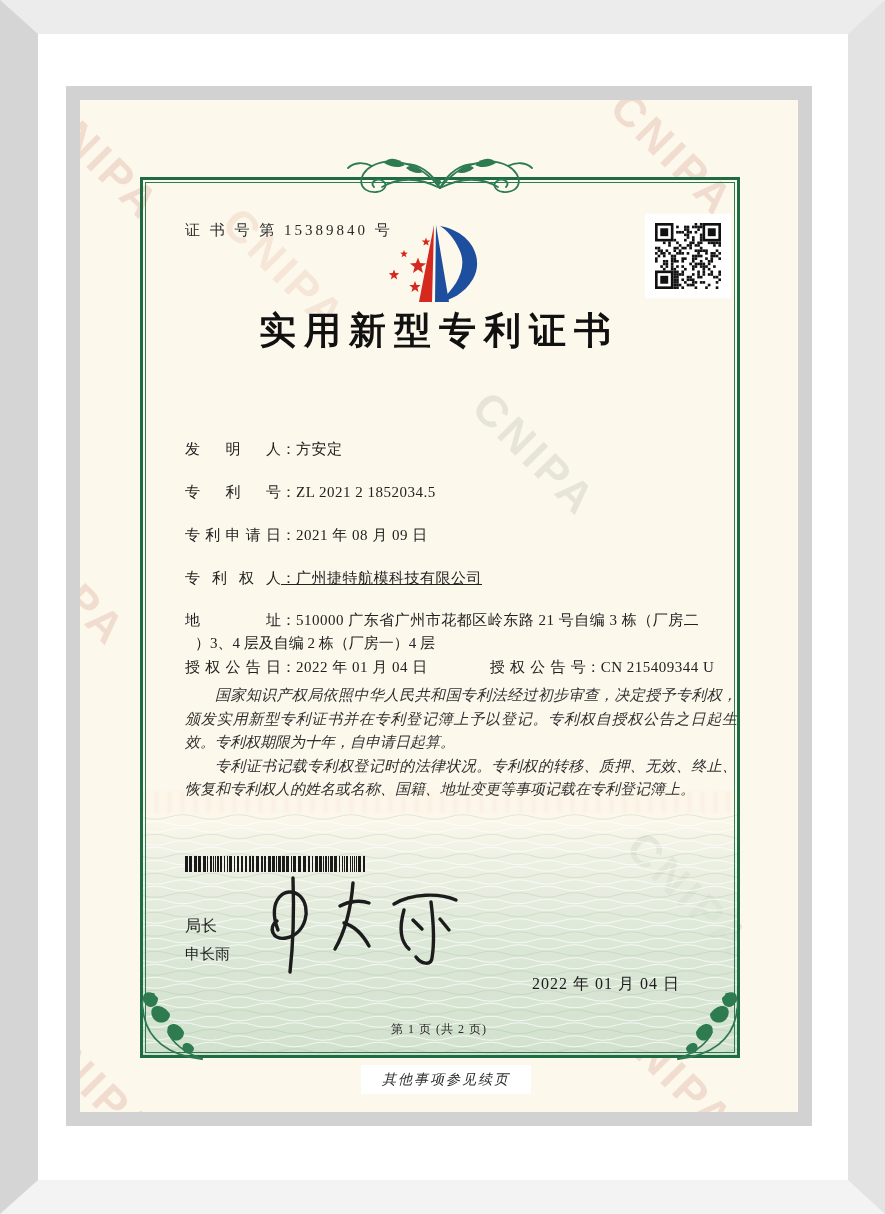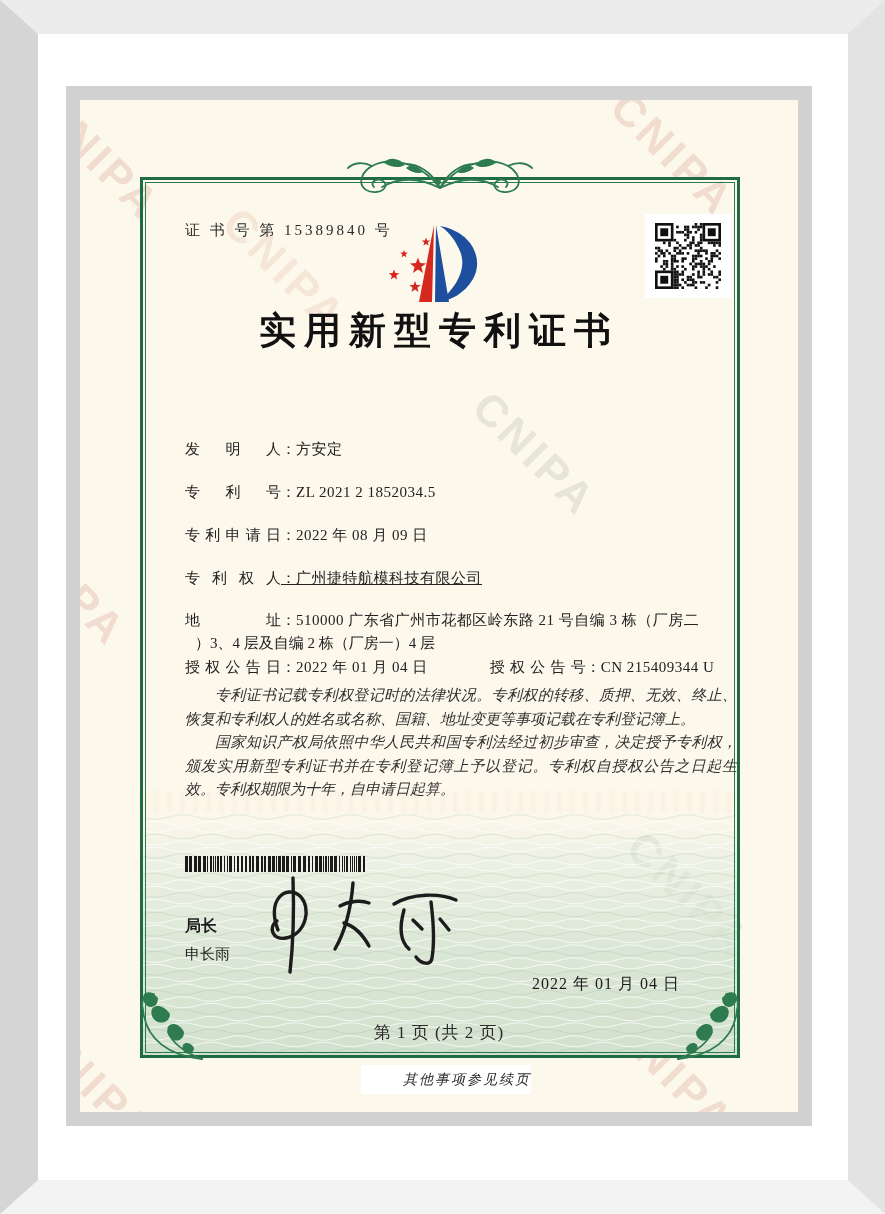--- a/index.html
+++ b/index.html
@@ -94,30 +94,30 @@
   .guilloche{
     position:absolute;left:61px;top:713px;width:598px;height:245px;
     background:linear-gradient(180deg,
       rgba(222,234,219,0) 0%, rgba(222,234,219,0.5) 18%,
       rgba(213,228,210,0.85) 55%, #d2e1ce 100%);
   }
   .guilloche svg{position:absolute;inset:0;}
 
   
   .barcode{position:absolute;left:105px;top:756px;width:182px;height:16px;}
-  .sig-title{position:absolute;left:105px;top:816px;font-size:16px;color:#1e1e1e;font-family:"Liberation Sans","DejaVu Sans",sans-serif;font-weight:bold;}
+  .sig-title{position:absolute;left:105px;top:816px;font-size:16px;color:#1e1e1e;font-family:"Liberation Sans","DejaVu Sans",sans-serif;}
   .sig-name{position:absolute;left:105px;top:845px;font-size:15px;color:#1e1e1e;font-family:"Liberation Sans","DejaVu Sans",sans-serif;}
   .sig-script{position:absolute;left:168px;top:768px;width:225px;height:115px;}
   .issue-date{position:absolute;left:452px;top:874px;font-size:16px;color:#1c1c1c;letter-spacing:1px;}
-  .page-info{position:absolute;left:0;right:0;top:921px;text-align:center;font-size:17px;color:#2a2a2a;letter-spacing:1px;}
+  .page-info{position:absolute;left:0;right:0;top:921px;text-align:center;font-size:12px;color:#2a2a2a;letter-spacing:1px;}
 
   
   .footer-box{
     position:absolute;left:281px;top:965px;width:170px;height:29px;background:#ffffff;
-    display:flex;align-items:center;justify-content:flex-end;
+    display:flex;align-items:center;justify-content:center;
   }
   .footer-note{font-size:14px;color:#2b2b2b;font-style:italic;letter-spacing:2px;}
 </style>
 </head>
 <body>
 
 <div class="frame">
  <div class="mat">
   <div class="shadowband">
    <div class="paper">
@@ -452,36 +452,36 @@
 
     <div class="doc-title">实用新型专利证书</div>
 
     <div class="frow" style="top:340px;">
       <span class="flabel">发明人</span><span>：</span><span class="fvalue">方安定</span>
     </div>
     <div class="frow" style="top:383px;">
       <span class="flabel">专利号</span><span>：</span><span class="fvalue">ZL 2021 2 1852034.5</span>
     </div>
     <div class="frow" style="top:426px;">
-      <span class="flabel">专利申请日</span><span>：</span><span class="fvalue">2022 年 08 月 09 日</span>
+      <span class="flabel">专利申请日</span><span>：</span><span class="fvalue">2021 年 08 月 09 日</span>
     </div>
     <div class="frow" style="top:469px;text-decoration:underline;">
       <span class="flabel">专利权人</span><span>：</span><span class="fvalue">广州捷特航模科技有限公司</span>
     </div>
     <div class="frow" style="top:511px;">
       <span class="flabel">地址</span><span>：</span><span class="fvalue">510000 广东省广州市花都区岭东路 21 号自编 3 栋（厂房二</span>
     </div>
     <div class="addr-line2">）3、4 层及自编 2 栋（厂房一）4 层</div>
     <div class="frow" style="top:558px;">
       <span class="flabel">授权公告日</span><span>：</span><span class="fvalue">2022 年 01 月 04 日</span><span class="flabel grant-label2">授权公告号</span><span>：</span><span class="fvalue">CN 215409344 U</span>
     </div>
 
     <div class="paras">
+      <p>国家知识产权局依照中华人民共和国专利法经过初步审查，决定授予专利权，颁发实用新型专利证书并在专利登记簿上予以登记。专利权自授权公告之日起生效。专利权期限为十年，自申请日起算。</p>
       <p>专利证书记载专利权登记时的法律状况。专利权的转移、质押、无效、终止、恢复和专利权人的姓名或名称、国籍、地址变更等事项记载在专利登记簿上。</p>
-      <p>国家知识产权局依照中华人民共和国专利法经过初步审查，决定授予专利权，颁发实用新型专利证书并在专利登记簿上予以登记。专利权自授权公告之日起生效。专利权期限为十年，自申请日起算。</p>
     </div>
 
     <svg class="barcode" viewBox="0 0 182 16" preserveAspectRatio="none">
             <rect x="0" y="0" width="3" height="16" fill="#1a1a1a"></rect>
             <rect x="4" y="0" width="3" height="16" fill="#1a1a1a"></rect>
             <rect x="9" y="0" width="3" height="16" fill="#1a1a1a"></rect>
             <rect x="13" y="0" width="3" height="16" fill="#1a1a1a"></rect>
             <rect x="18" y="0" width="3" height="16" fill="#1a1a1a"></rect>
             <rect x="22" y="0" width="1" height="16" fill="#1a1a1a"></rect>
             <rect x="25" y="0" width="2" height="16" fill="#1a1a1a"></rect>

